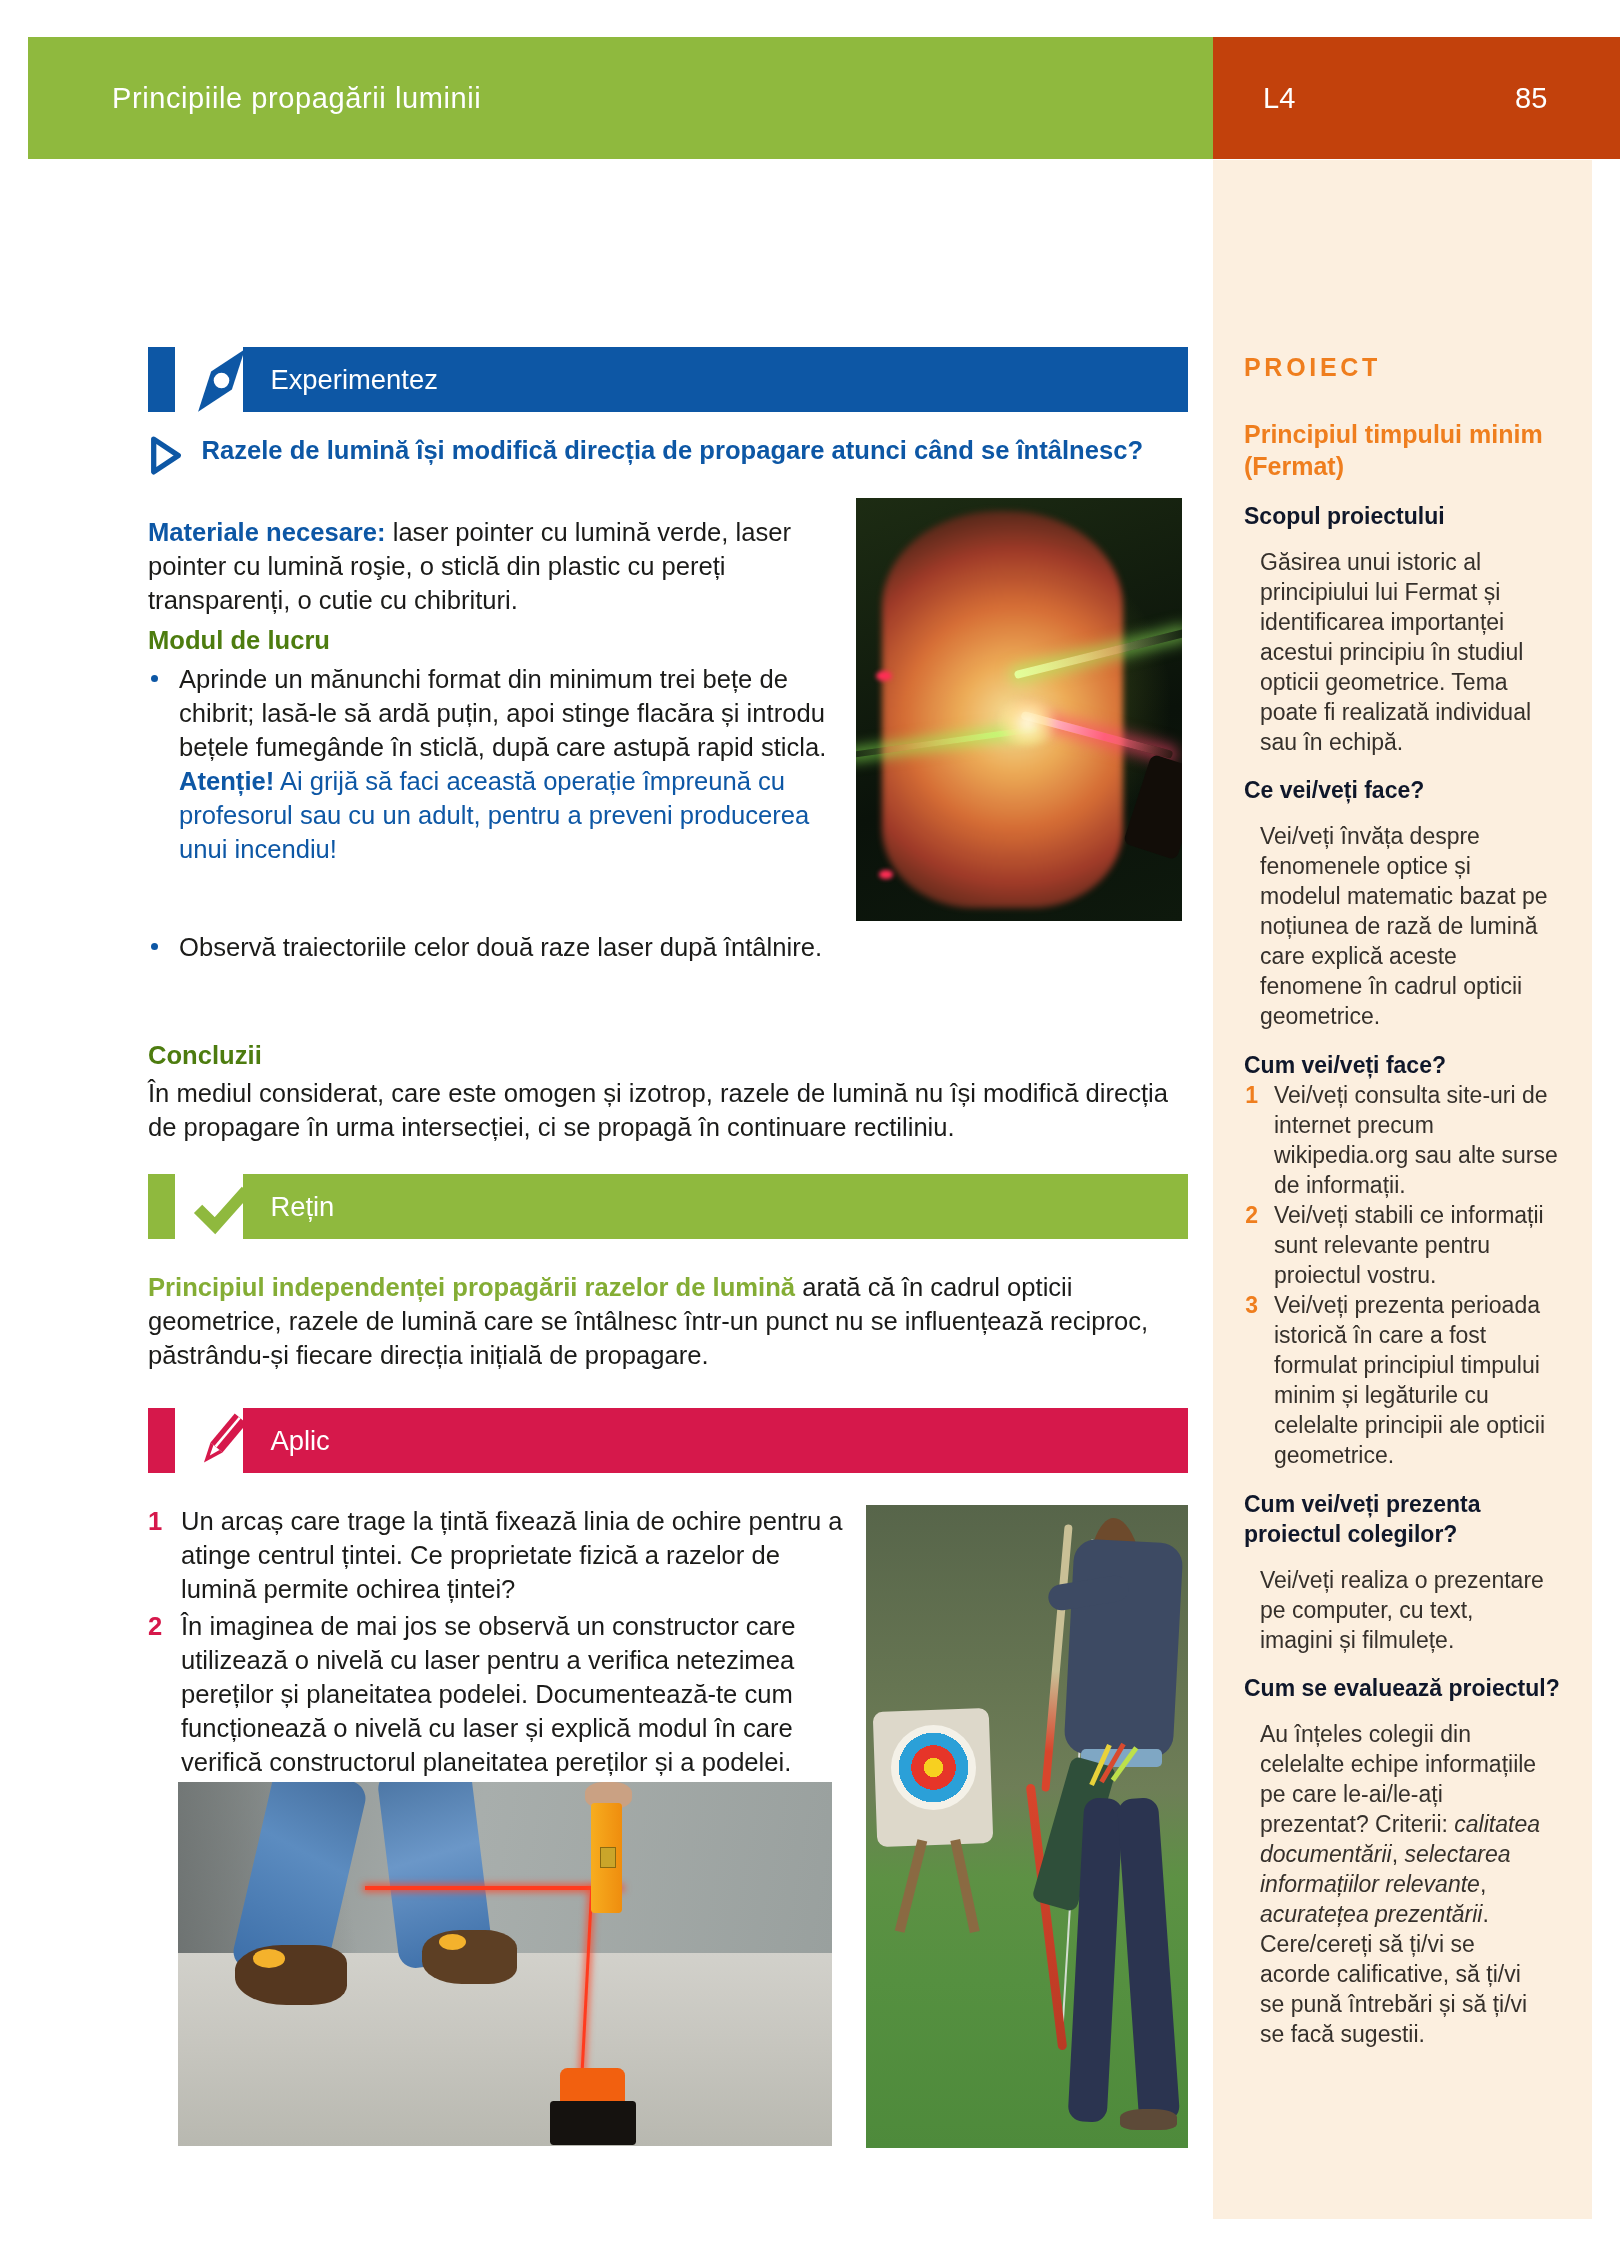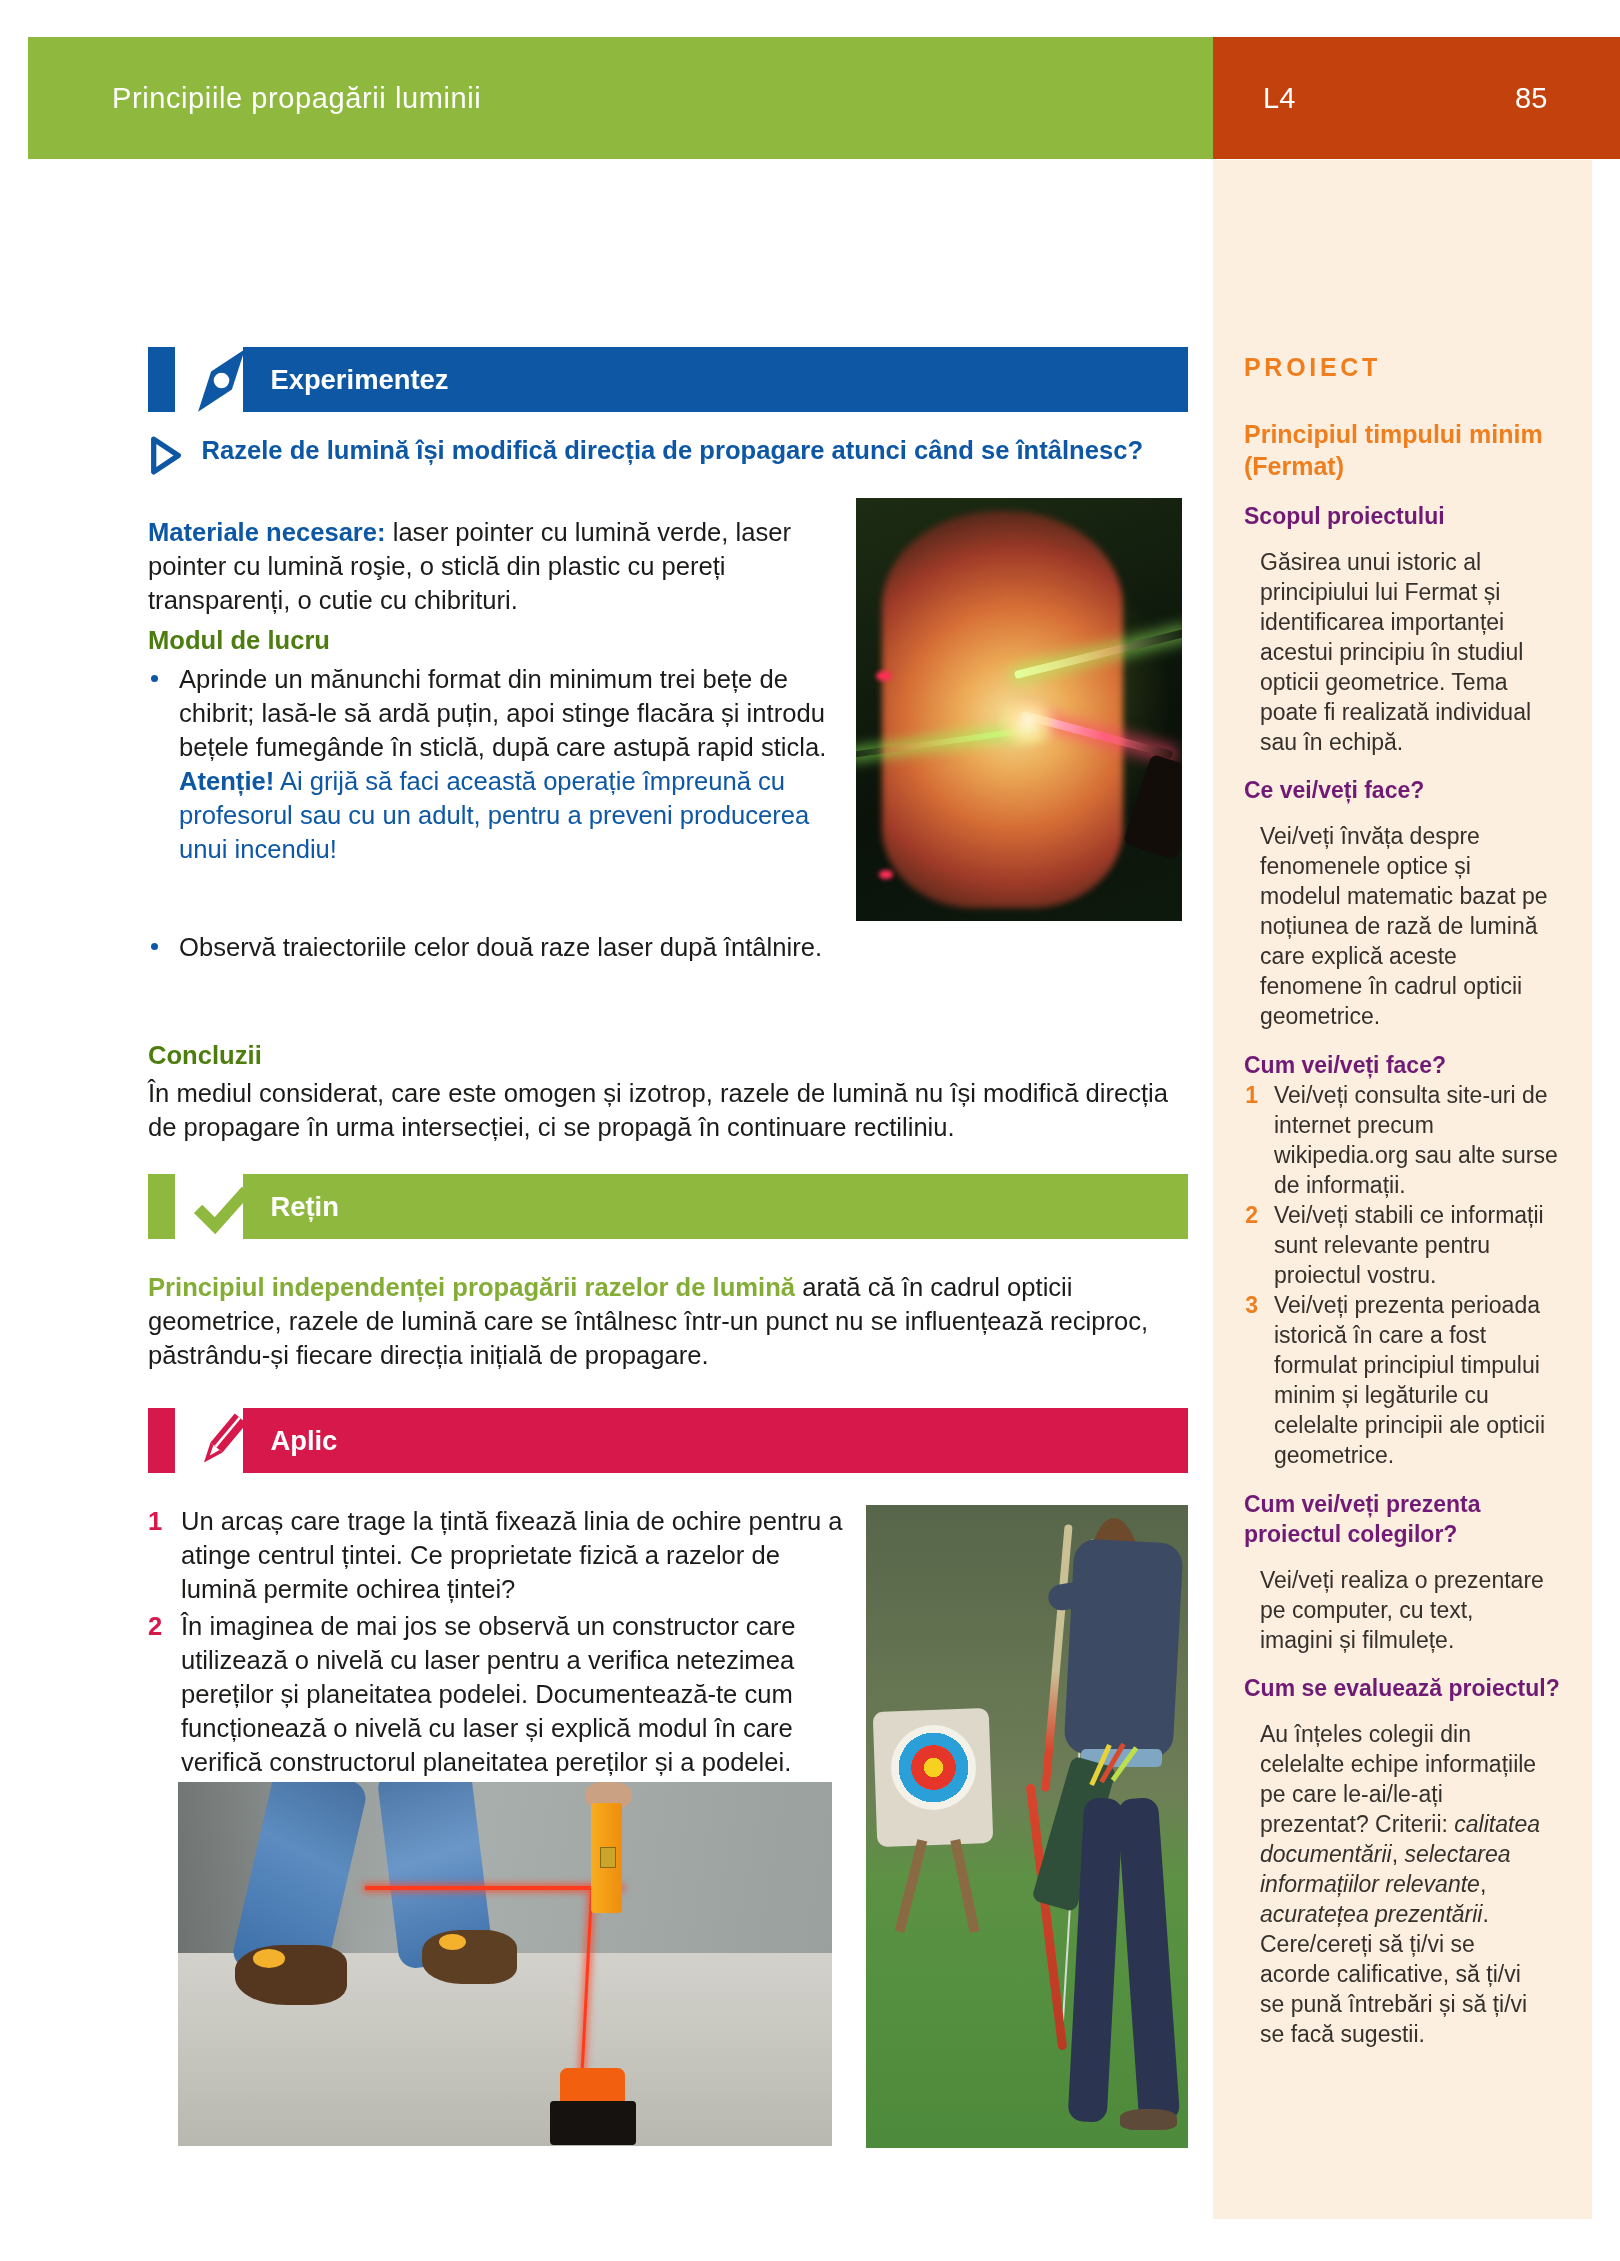--- a/index.html
+++ b/index.html
@@ -14,33 +14,33 @@
   .bar-dark span{position:absolute;top:0;height:122px;display:flex;align-items:center;
                  color:#fff;font-size:29px;font-weight:300;}
   .lesson{left:50px;}
   .pagenum{left:302px;}
 
   
   .sidebar{position:absolute;left:1213px;top:160px;width:379px;height:2059px;background:#fcefdf;}
   .sidebar-inner{padding:192px 26px 0 31px;font-size:23px;line-height:30px;color:#35302b;}
   .kicker{color:#ef7e1e;font-weight:bold;font-size:25px;letter-spacing:3.7px;}
   .sb-title{color:#ef7e1e;font-weight:bold;font-size:25px;line-height:32px;margin-top:36px;}
-  .sb-h{font-weight:bold;color:#701a75;margin-top:18.7px;}
+  .sb-h{font-weight:bold;color:#0f172a;margin-top:18.7px;}
   .sb-p{margin:16px;}
   .sb-ol{margin:0;padding:0;list-style:none;}
   .sb-ol li{position:relative;padding-left:30px;}
   .sb-ol .num{position:absolute;left:1.2px;top:0;color:#ef7e1e;font-weight:bold;}
 
   
   .secbar{position:absolute;left:148px;width:1040px;height:65px;}
   .secbar .stub{position:absolute;left:0;top:0;width:27.4px;height:65px;}
   .secbar .iconbox{position:absolute;left:30px;top:-5px;width:86px;height:76px;
                    display:flex;align-items:center;justify-content:center;}
   .secbar .ribbon{position:absolute;left:95px;right:0;top:0;bottom:0;display:flex;align-items:center;}
-  .secbar .ribbon span{margin-left:27.4px;color:#fff;font-weight:bold;font-size:27.4px;}
+  .secbar .ribbon span{margin-left:27.4px;color:#fff;font-weight:normal;font-size:27.4px;}
   .bg-blue{background:#0d57a5;} .bg-green{background:#8fb93e;} .bg-crimson{background:#d6184b;}
 
   
   .q-row{position:absolute;left:148px;top:434px;width:1040px;display:flex;align-items:flex-start;}
   .q-row .tri{flex:0 0 auto;margin-top:1.2px;}
   .q-row p{margin:0 0 0 17.5px;font-size:25.6px;line-height:32px;font-weight:bold;color:#0d57a5;}
 
   
   .para{position:absolute;left:148px;margin:0;font-size:25.6px;line-height:34px;}
   .h-blue{position:absolute;left:148px;margin:0;font-size:25.6px;line-height:31px;font-weight:bold;color:#4d7c0f;}

